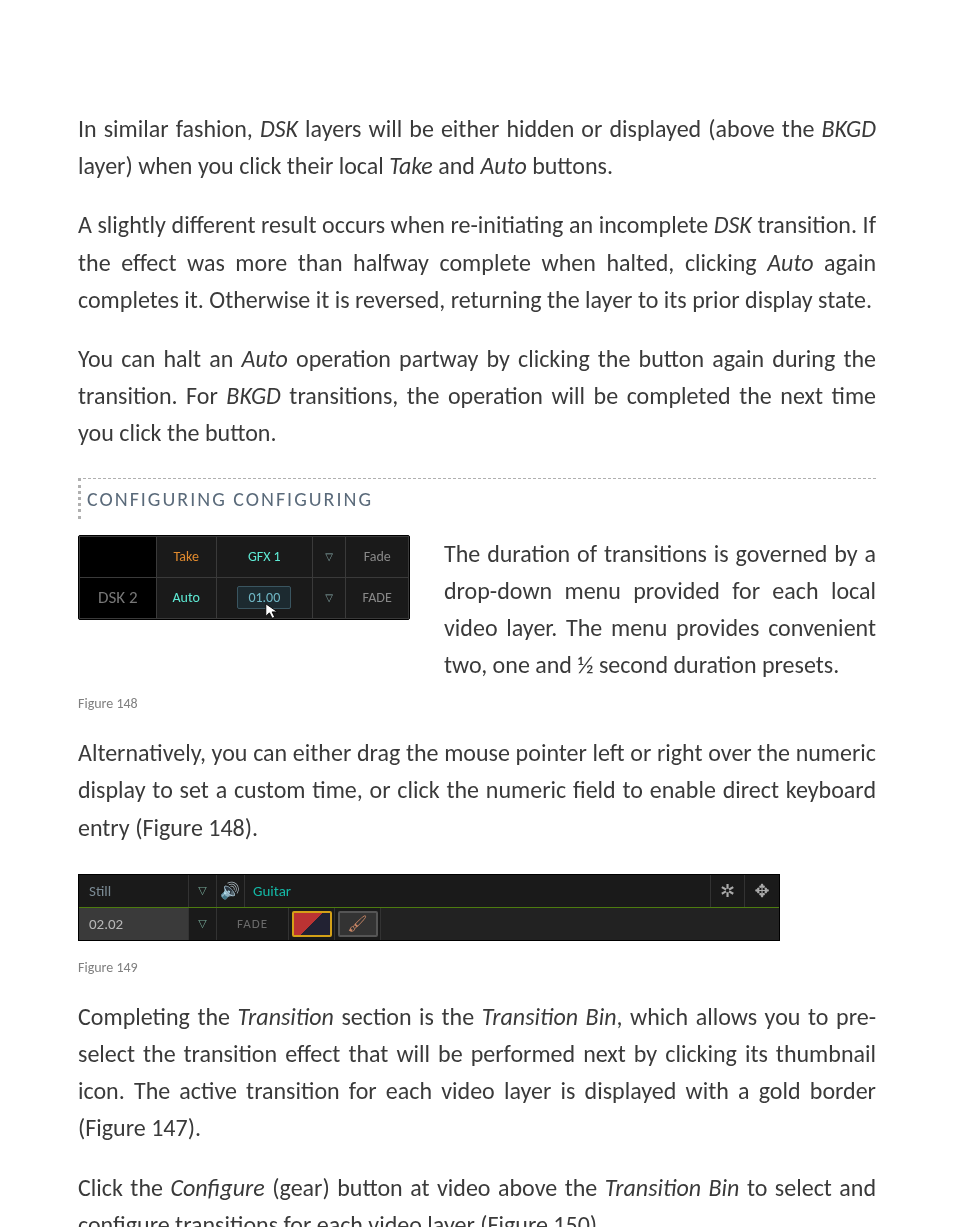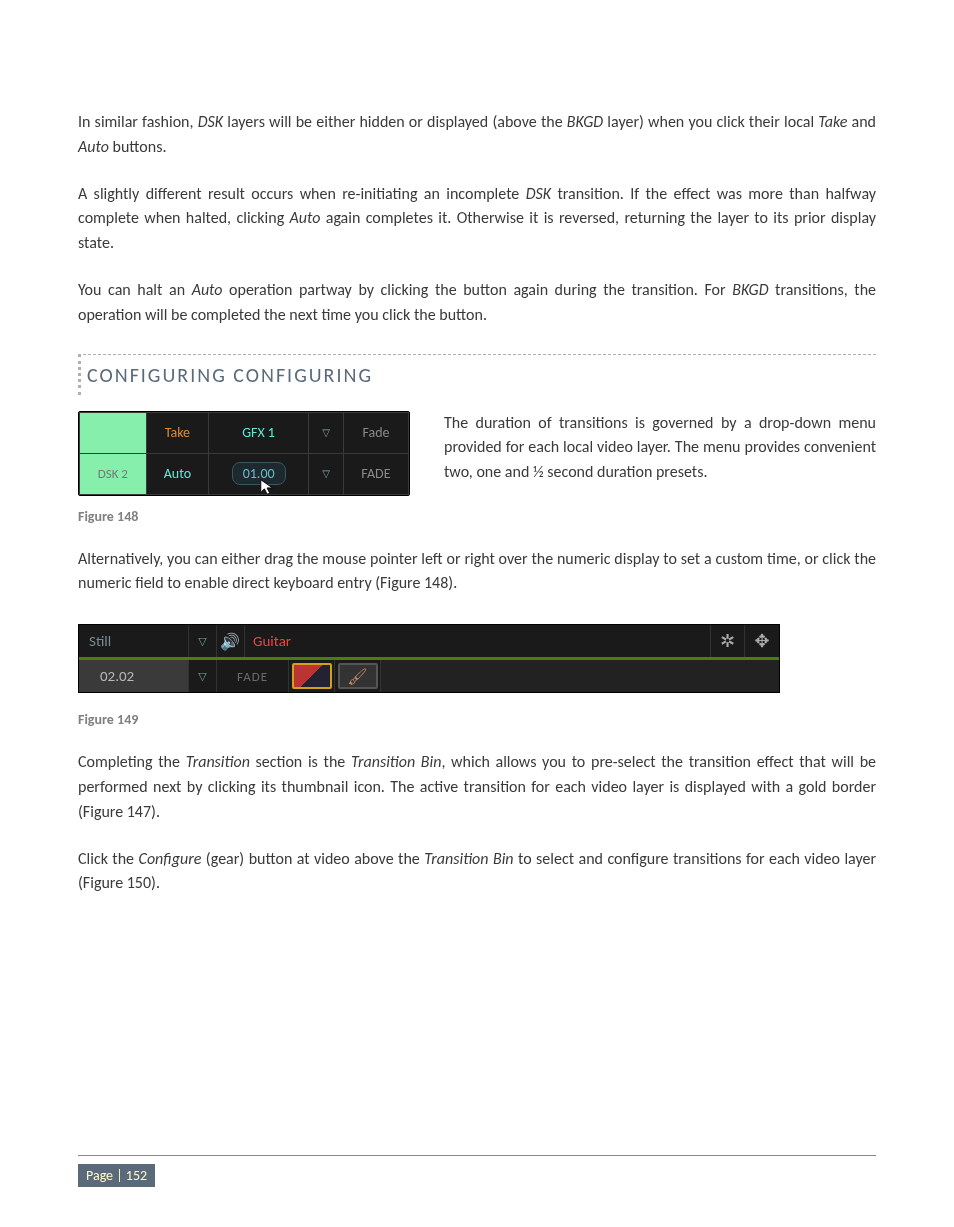--- a/index.html
+++ b/index.html
@@ -1,49 +1,49 @@
 <!DOCTYPE html>
 <html><head>
 <meta charset="utf-8">
 <style>
   html,body{margin:0;padding:0;background:#fff;font-family:Calibri,"Segoe UI",Arial,sans-serif;color:#3a3a3a}
   .page{width:954px;min-height:1227px;margin:0 auto;padding:110px 78px 40px 78px;box-sizing:border-box;position:relative;display:flex;flex-direction:column}
-  .body-text{font-size:16px;line-height:1.55;margin:0 0 22px 0;text-align:justify}
+  .body-text{font-size:24px;line-height:1.55;margin:0 0 22px 0;text-align:justify}
   .body-text em{font-style:italic}
   .section-head{border:1px dashed #b0b0b0;border-left:0;border-right:0;border-bottom:0;padding:8px 0 8px 6px;margin:4px 0 16px 0;border-left:3px dotted #b0b0b0}
   .section-head span{font-size:20px;letter-spacing:2px;color:#5a6a7a}
   .row-148{display:flex;gap:34px;align-items:flex-start;margin-bottom:6px}
-  .fig-caption{font-size:14px;color:#808080;font-weight:bold;margin:6px 0 22px 0}
+  .fig-caption{font-size:14px;color:#808080;font-weight:normal;margin:6px 0 22px 0}
   
   .fig148{width:330px;background:#1a1a1a;border:1px solid #000;padding:0;border-radius:2px}
   .fig148 table{border-collapse:collapse;width:100%}
   .fig148 td{border:1px solid #3a3a3a;padding:6px 8px;font-size:14px;color:#888;text-align:center;vertical-align:middle;height:28px}
-  .fig148 .lbl{background:#86efac;color:#777;font-size:13px}
+  .fig148 .lbl{background:#000000;color:#777;font-size:17px}
   .fig148 .take{color:#e08a2e}
   .fig148 .gfx{color:#5eead4}
   .fig148 .drop{color:#8aa;font-size:10px}
   .fig148 .fade{color:#888}
-  .fig148 .num{color:#6fb7c5;background:#1c2a30;border:1px solid #3a5560;display:inline-block;padding:2px 10px;border-radius:8px;position:relative}
+  .fig148 .num{color:#6fb7c5;background:#1c2a30;border:1px solid #3a5560;display:inline-block;padding:2px 10px;border-radius:2px;position:relative}
   .cursor{position:relative}
   .cursor svg{position:absolute;left:50%;top:60%;width:18px;height:18px}
   
   .fig149{width:700px;margin:6px 0 0 0;background:#1a1a1a;border:1px solid #000}
-  .fig149 .row{display:flex;align-items:center;height:32px;border-bottom:3px solid #4d7c0f}
+  .fig149 .row{display:flex;align-items:center;height:32px;border-bottom:1px solid #4d7c0f}
   .fig149 .row:last-child{border-bottom:0}
   .fig149 .cell{border-right:1px solid #333;display:flex;align-items:center;justify-content:center;height:100%;box-sizing:border-box}
   .fig149 .c-label{width:110px;color:#7a8a94;font-size:15px;justify-content:flex-start;padding-left:10px}
   .fig149 .c-drop{width:28px;color:#7a9;font-size:11px}
   .fig149 .c-audio{width:28px;color:#888}
-  .fig149 .c-title{flex:1;color:#ef4444;font-size:15px;justify-content:flex-start;padding-left:8px}
+  .fig149 .c-title{flex:1;color:#14b8a6;font-size:15px;justify-content:flex-start;padding-left:8px}
   .fig149 .c-icon{width:34px;color:#aaa;font-size:18px}
   .fig149 .c-fade{width:72px;color:#6a6a6a;font-size:13px;letter-spacing:1px}
   .fig149 .c-thumb{width:46px}
   .fig149 .thumb{width:36px;height:22px;background:linear-gradient(135deg,#b33 0 50%,#223 50% 100%);border:2px solid #d4a017;border-radius:2px}
   .fig149 .thumb.brush{background:#333;border-color:#555;display:flex;align-items:center;justify-content:center;color:#c86;font-size:16px}
-  .fig149 .c-num{width:110px;color:#b8b8b8;font-size:15px;background:#3a3a3a;justify-content:flex-start;padding-left:21px}
+  .fig149 .c-num{width:110px;color:#b8b8b8;font-size:15px;background:#3a3a3a;justify-content:flex-start;padding-left:10px}
   .fig149 .c-rest{flex:1;background:#222}
   .footer{margin-top:auto;padding-top:28px}
   .footer hr{border:0;border-top:1px solid #888;margin:0 0 8px 0}
   .footer-tag{display:inline-block;background:#5a6a7a;color:#fef9c3;font-size:14px;padding:3px 8px}
 </style>
 </head>
 <body>
 
 <div class="page">
 

